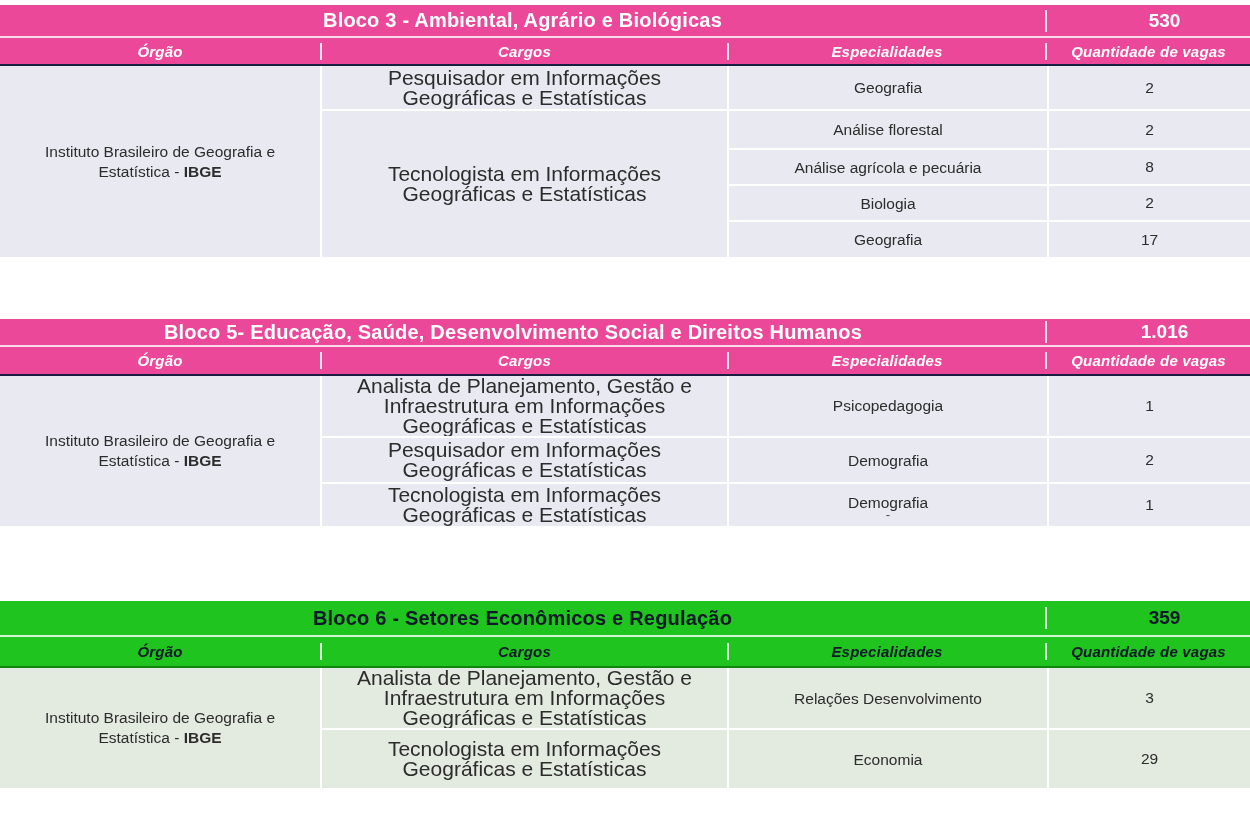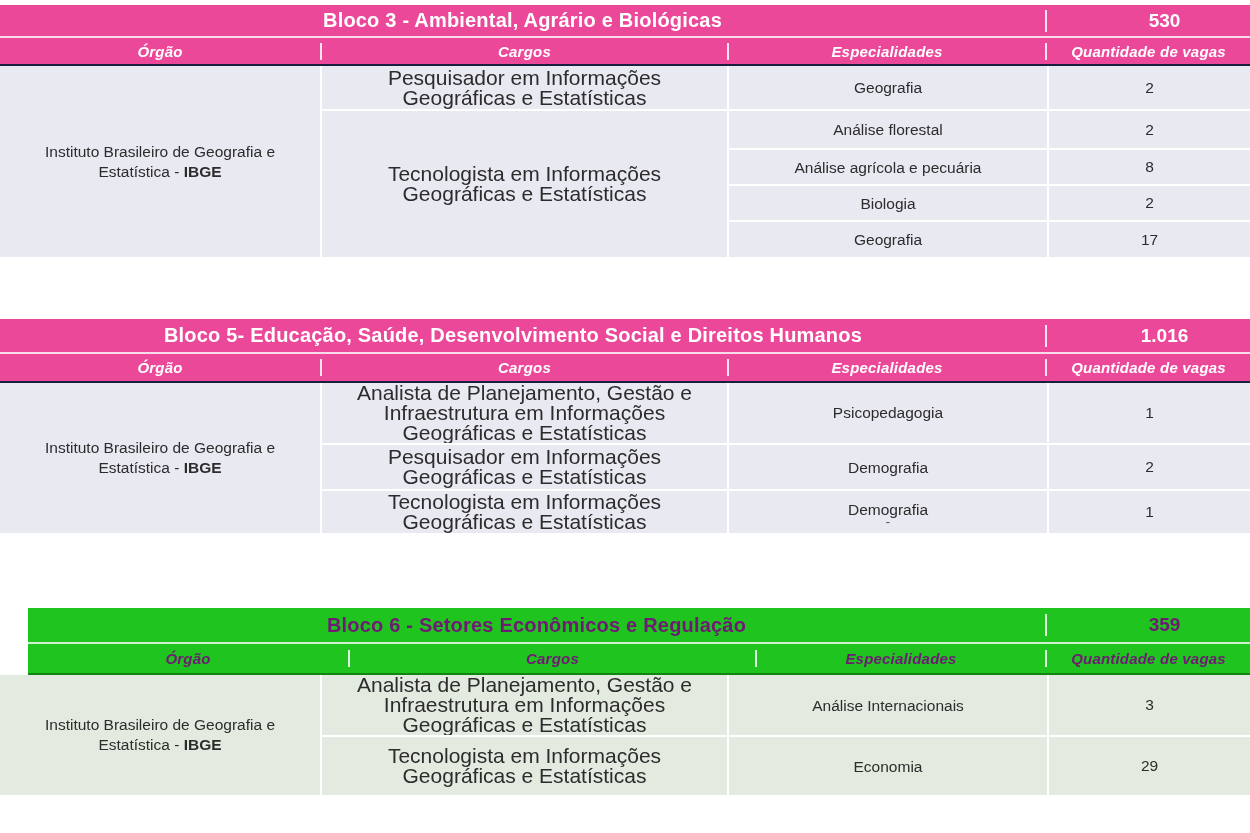--- a/index.html
+++ b/index.html
@@ -8,26 +8,26 @@
     font-family:"Liberation Sans", sans-serif;color:#2c2c2c;
     -webkit-font-smoothing:antialiased;
   }
   .block{width:1250px;}
   .blk1{margin-top:5px;}
   .blk2{margin-top:62px;}
   .blk3{margin-top:75px;}
   .trow{display:flex;box-sizing:border-box;}
   
   .b-head{background:#ec4899;color:#ffffff;}
-  .g-head{background:#1fc41f;color:#701a75;margin-left:28px;}
+  .g-head{background:#1fc41f;color:#0f172a;}
   .b-body{background:#e9e9f2;}
   .g-body{background:#e3ebe0;}
   
   .title-row{align-items:center;height:31px;}
-  .blk2 .title-row{height:33px;gap:19px;}
+  .blk2 .title-row{height:26px;gap:19px;}
   .blk3 .title-row{height:34px;}
   .title-cell{flex:1;text-align:center;font-weight:700;font-size:20px;letter-spacing:.2px;}
   .total-cell{width:205px;box-sizing:border-box;border-left:2px solid rgba(255,255,255,.85);
     text-align:center;font-weight:700;font-size:19px;padding-left:32px;}
   
   .header-row{height:30px;border-top:2px solid rgba(255,255,255,.8);align-items:center;font-style:italic;}
   .blk2 .header-row{height:31px;}
   .blk3 .header-row{height:33px;}
   .b-head.header-row{border-bottom:2px solid #1a1e3f;}
   .g-head.header-row{border-bottom:2px solid rgba(0,70,0,.5);}
@@ -177,21 +177,21 @@
   </div>
   <div class="tbody g-body">
     <div class="orgao-cell">
       <div><span>Instituto Brasileiro de Geografia e Estatística - </span><b>IBGE</b></div>
     </div>
     <div class="groups">
       <div class="group">
         <div class="cargo-cell">Analista de Planejamento, Gestão e Infraestrutura em Informações Geográficas e Estatísticas</div>
         <div class="esp-rows">
           <div class="esp-row rh60">
-            <div class="esp-cell">Análise Internacionais</div>
+            <div class="esp-cell">Relações Desenvolvimento</div>
             <div class="qty-cell">3</div>
           </div>
         </div>
       </div>
       <div class="group">
         <div class="cargo-cell">Tecnologista em Informações Geográficas e Estatísticas</div>
         <div class="esp-rows">
           <div class="esp-row rh58">
             <div class="esp-cell">Economia</div>
             <div class="qty-cell">29</div>

